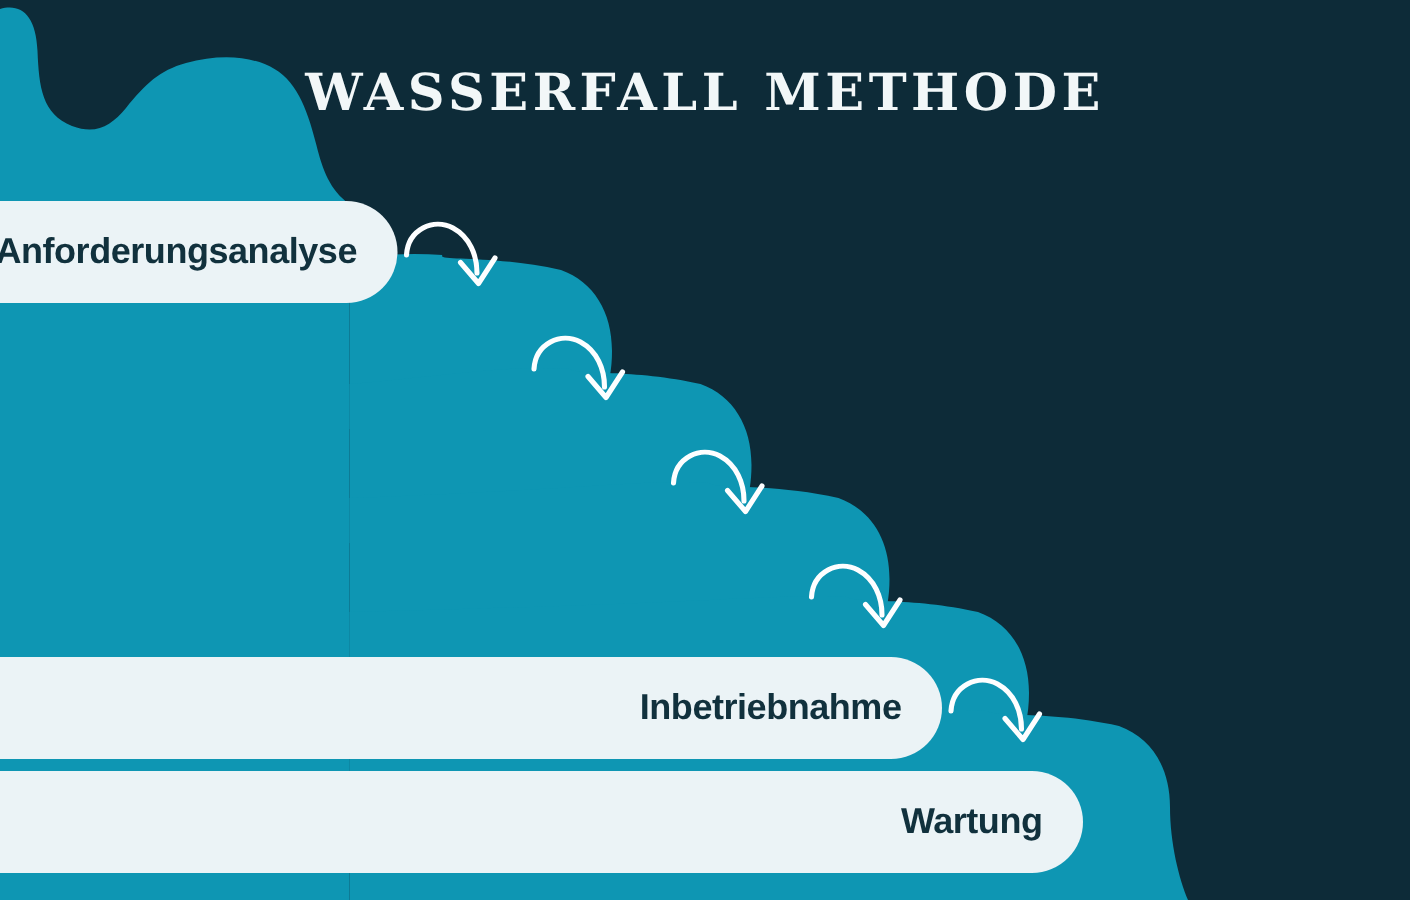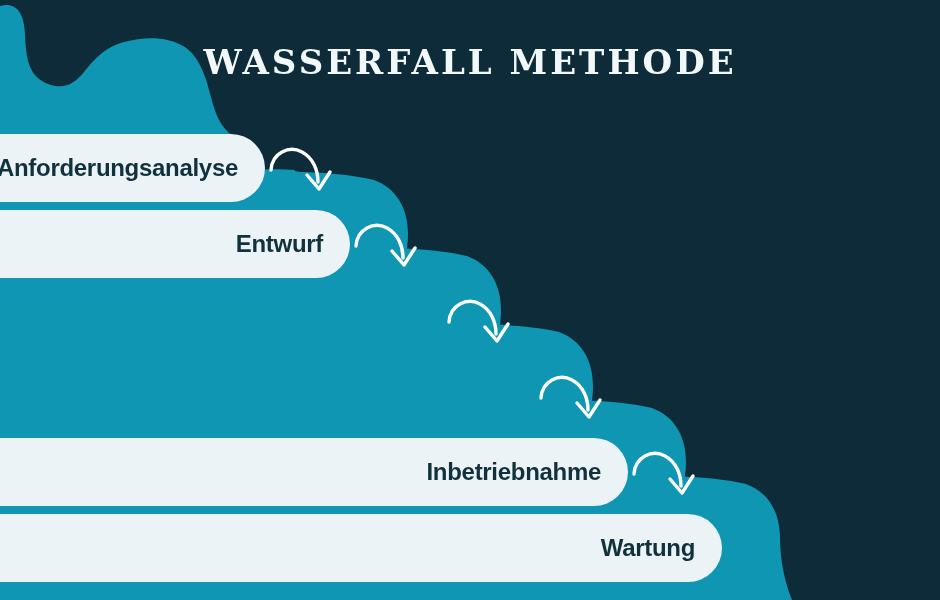--- a/index.html
+++ b/index.html
@@ -94,23 +94,20 @@
         C 780,562 786,586 792,600
         L 233,600 Z"></path>
     </g>
   </svg>
 
   <div class="title">WASSERFALL METHODE</div>
 
   <div class="bar bar1">
     <span>Anforderungsanalyse</span>
   </div>
-  <div class="bar bar2">
-    <span>Entwurf</span>
-  </div>
   <div class="bar bar6">
     <span>Wartung</span>
   </div>
   <div class="bar bar5">
     <span>Inbetriebnahme</span>
   </div>
 
   <svg class="arrow a1" width="66" height="60" viewBox="0 0 66 60" aria-hidden="true">
     <g fill="none" stroke="#fdfeff" stroke-width="3.4" stroke-linecap="round" stroke-linejoin="round">
       <path d="M 2,26 C 3,9 20,1 33,8 C 44,14 49,26 49,38"></path>

